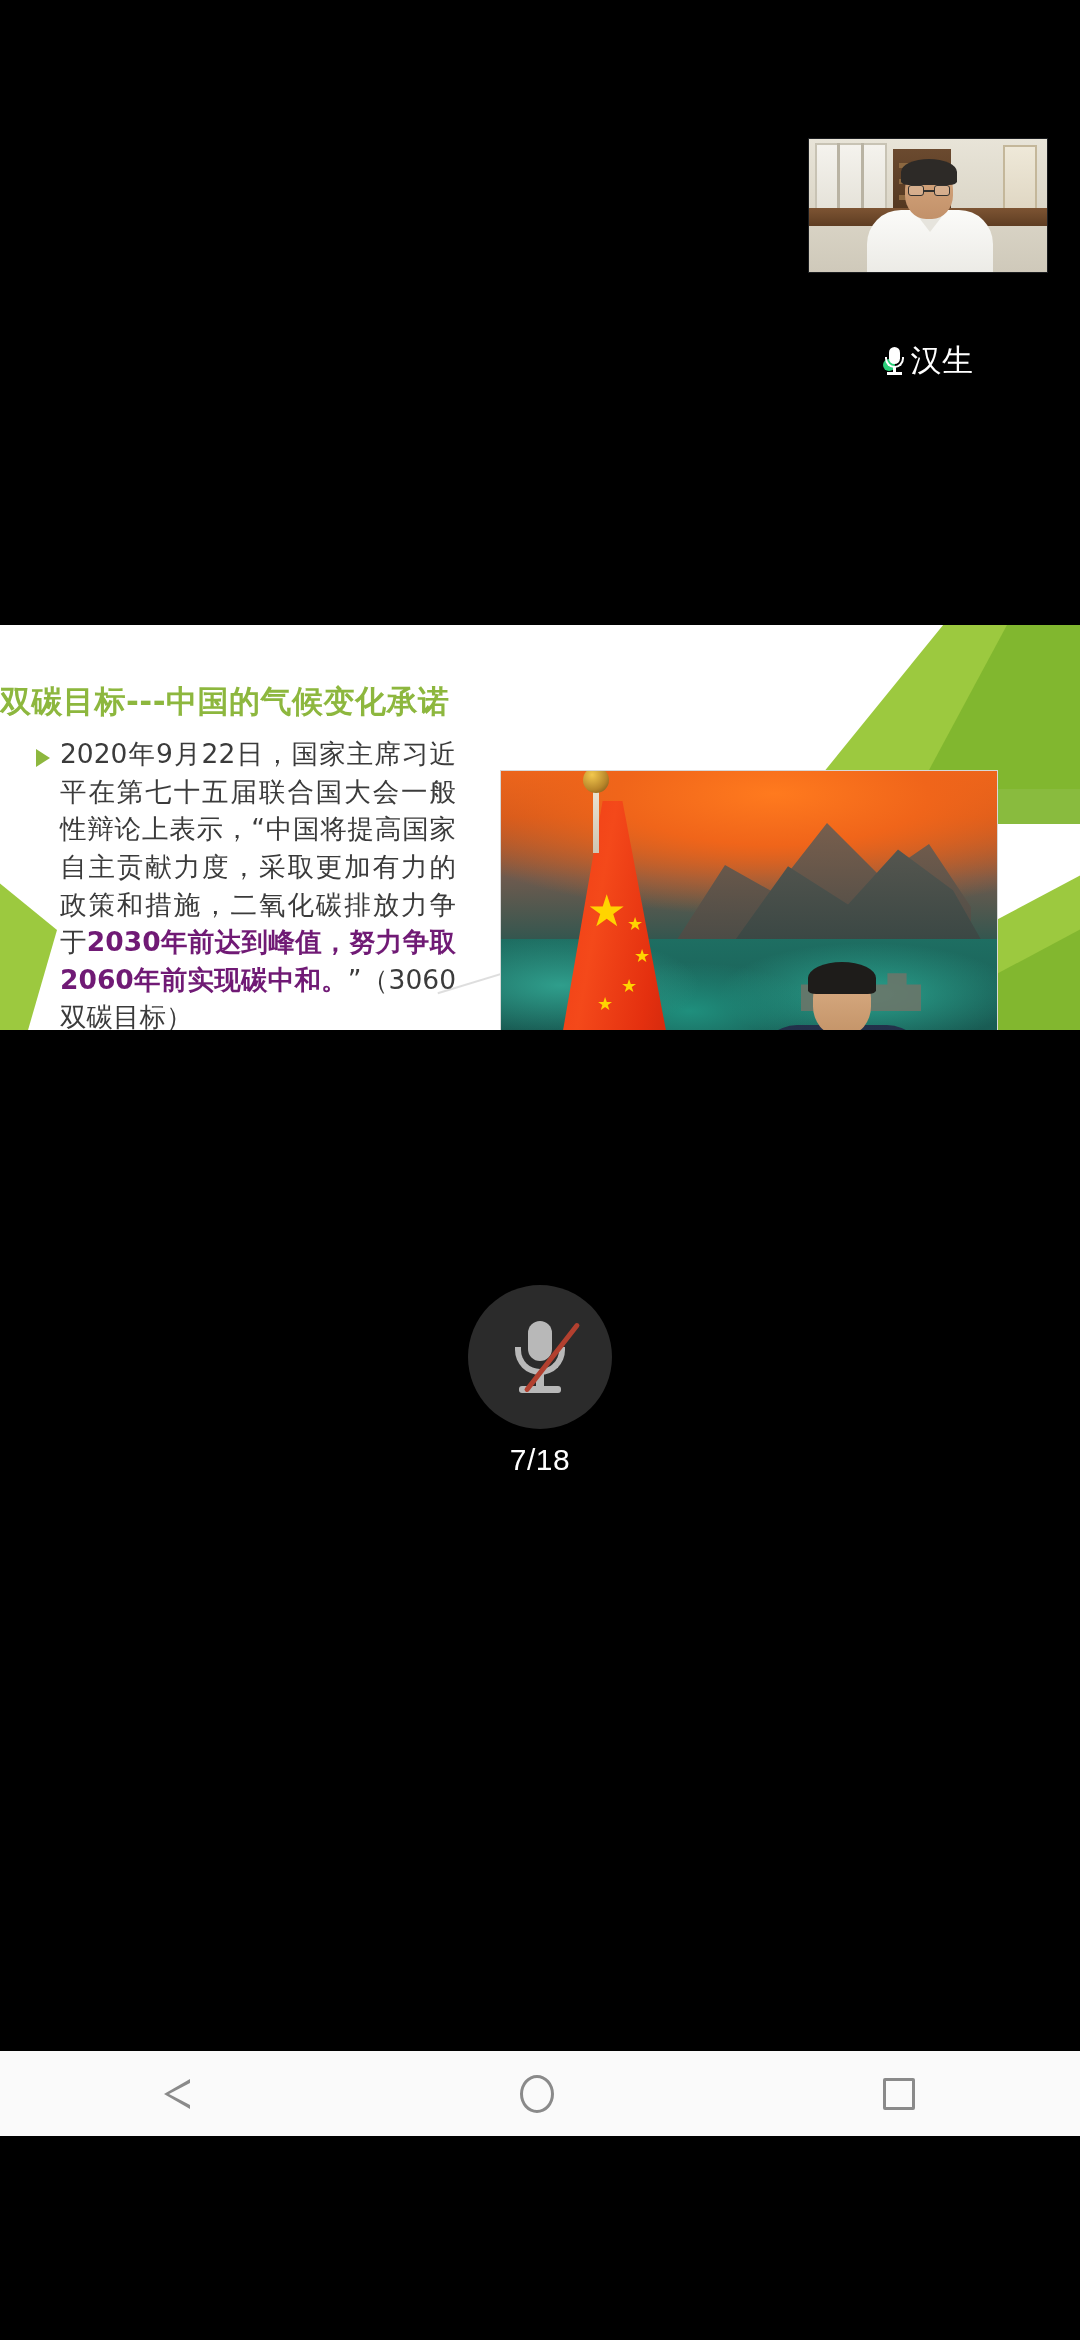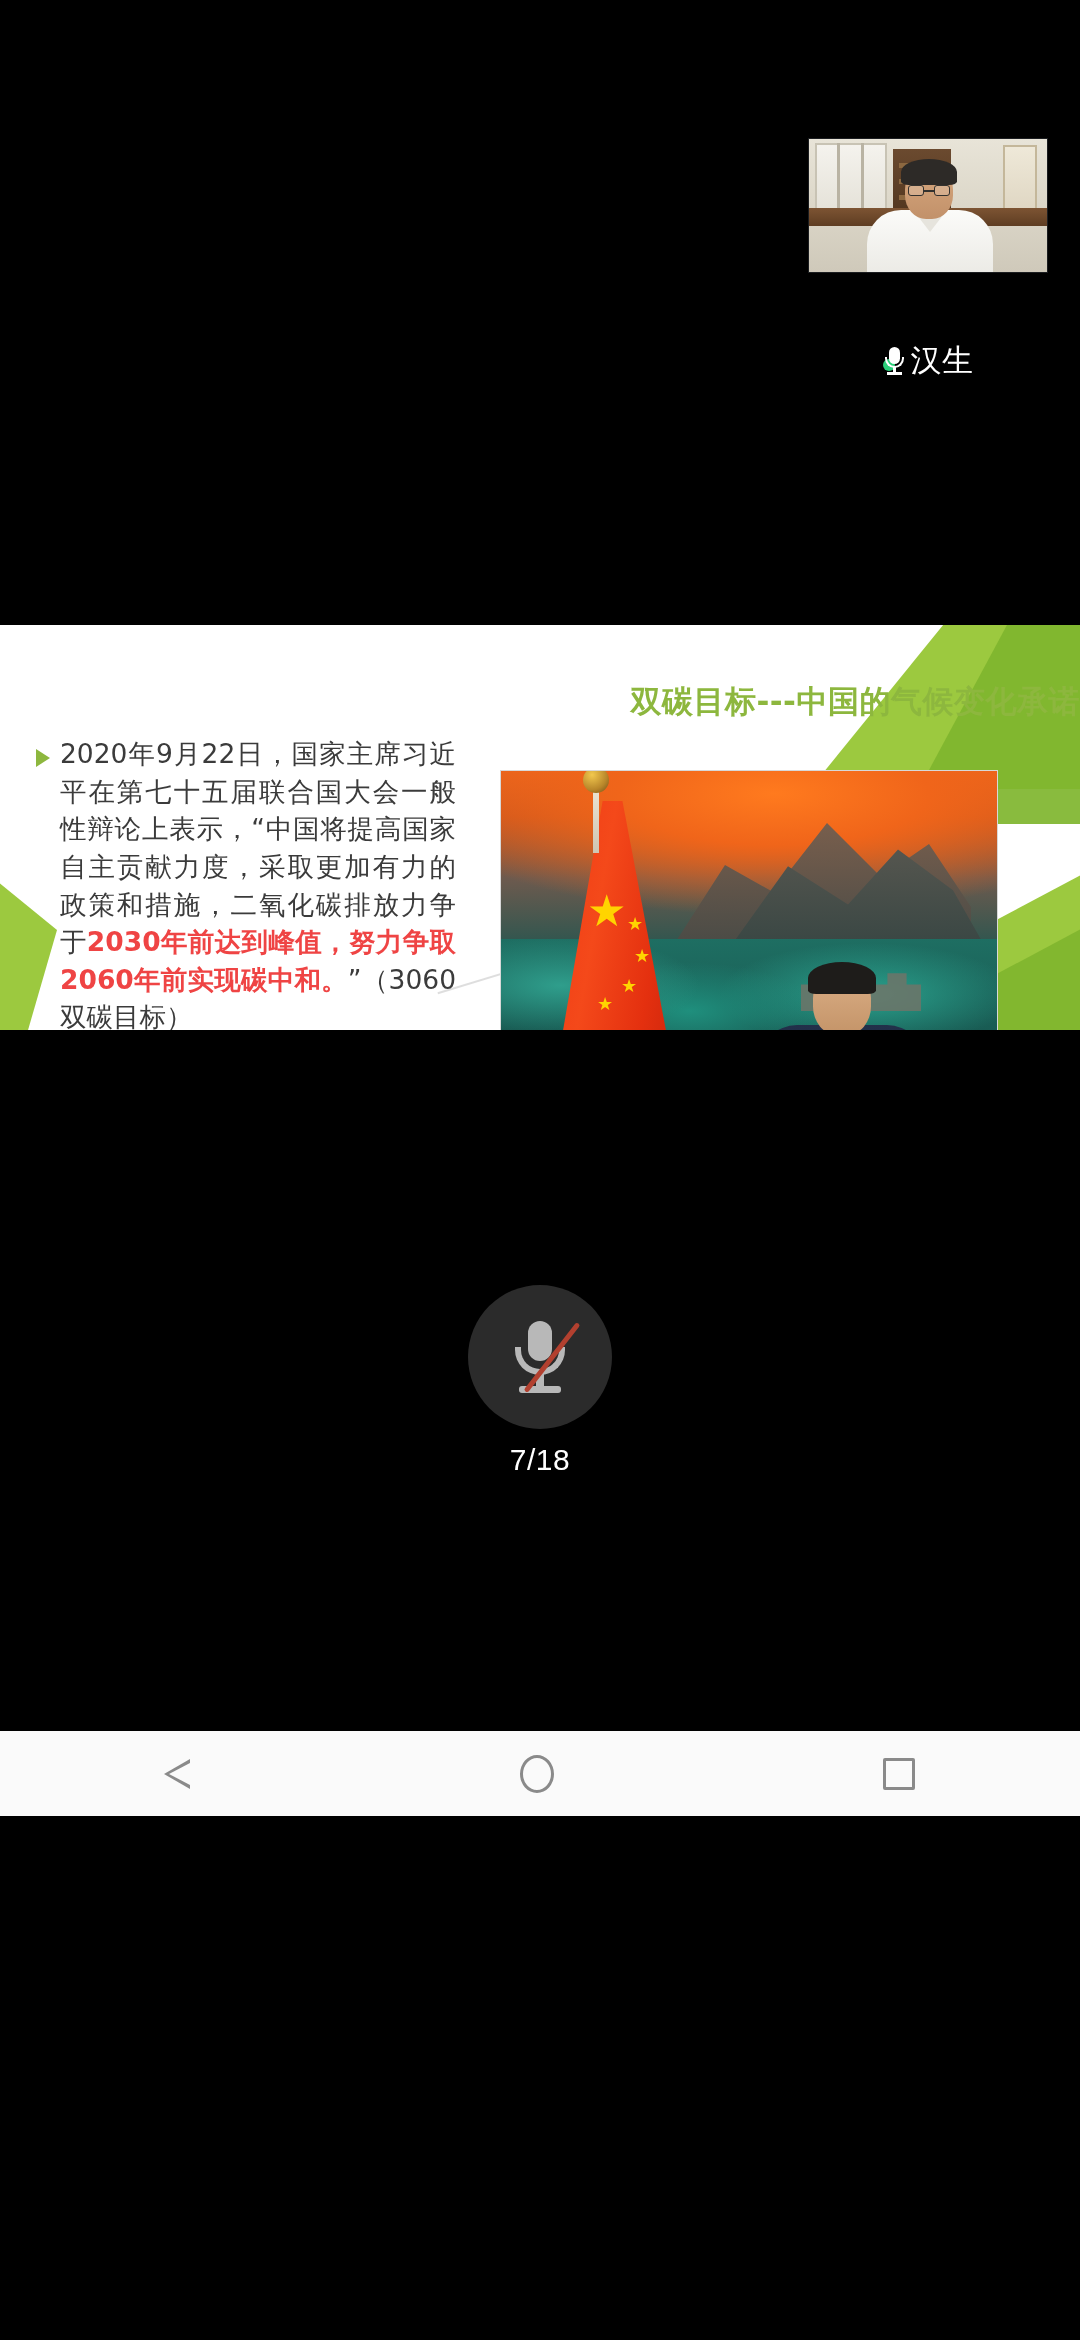--- a/index.html
+++ b/index.html
@@ -2,21 +2,21 @@
 <html><head>
 <meta charset="utf-8">
 <style>
   * { box-sizing: border-box; margin: 0; padding: 0; }
   html, body {
     width: 1080px; height: 2340px;
     background: #000;
     font-family: "Liberation Sans", "DejaVu Sans", sans-serif;
     overflow: hidden;
   }
-  #app { position: relative; width: 1080px; height: 1816px; background: #000; }
+  #app { position: relative; width: 1080px; height: 2136px; background: #000; }
 
   
   .video-stage { position: absolute; left: 0; top: 0; width: 1080px; height: 625px; background: #000; }
 
   .thumb {
     position: absolute; left: 808px; top: 138px;
     width: 240px; height: 135px;
     background: #0d0f12; overflow: hidden;
     border: 1px solid #1b1d20;
   }
@@ -140,21 +140,21 @@
     clip-path: polygon(0 0, 62% 40%, 40% 100%, 0 100%);
   }
   .deco-hair {
     bottom: 0; right: 150px; width: 460px; height: 180px;
     border-top: 2px solid rgba(160,160,160,.35);
     transform: rotate(-17deg); transform-origin: bottom right;
   }
 
   .slide-title {
     position: absolute; left: 0; right: 0; top: 56px;
-    text-align: right;
+    text-align: left;
     color: #8db73e; font-size: 31px; font-weight: bold;
     letter-spacing: .5px;
     font-family: "DejaVu Sans", "Liberation Sans", sans-serif;
   }
 
   .slide-body {
     position: absolute; left: 36px; top: 110px; width: 420px;
     display: flex; gap: 10px;
   }
   .bullet-arrow {
@@ -162,21 +162,21 @@
     width: 0; height: 0;
     border-left: 14px solid #8db73e;
     border-top: 9px solid transparent;
     border-bottom: 9px solid transparent;
   }
   .bullet-text {
     color: #3b3b3b; font-size: 26.5px; line-height: 1.42;
     font-family: "DejaVu Sans", "Liberation Sans", sans-serif;
     text-align: justify;
   }
-  .bullet-text .hl { color: #ef4444; font-weight: bold; }
+  .bullet-text .hl { color: #701a75; font-weight: bold; }
 
   .slide-photo {
     position: absolute; left: 500px; top: 145px; width: 498px; height: 378px;
     background: #1b2a33; overflow: hidden;
     border: 1px solid #d8d8d8;
   }
   .ph-mural {
     position: absolute; left: 0; top: 0; right: 0; height: 282px;
     background:
       radial-gradient(ellipse 120% 70% at 55% 8%, #ff7a1e 0%, #f0651a 26%, rgba(200,70,20,0) 62%),

